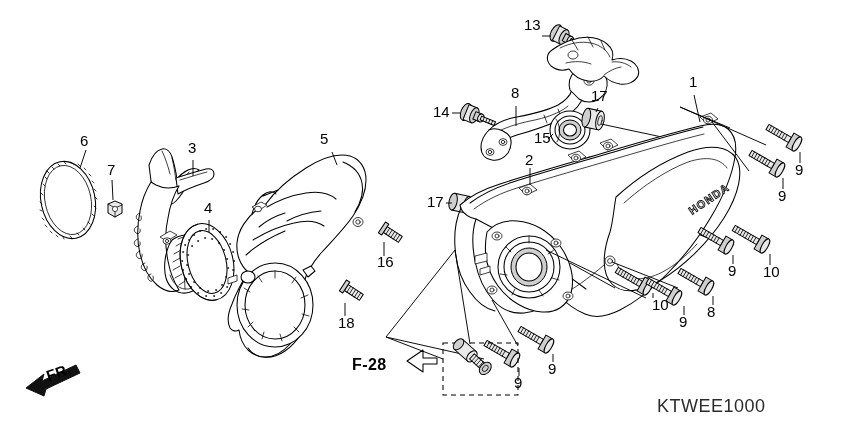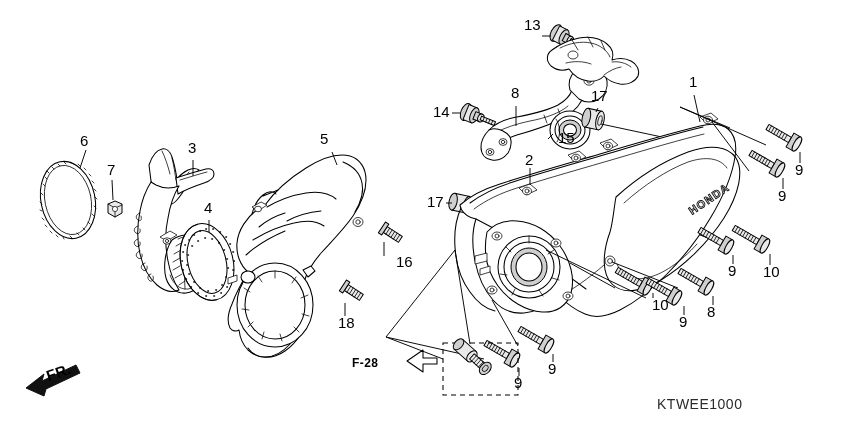--- a/index.html
+++ b/index.html
@@ -17,30 +17,30 @@
   .gry{fill:#e9e9e9;stroke:#000;stroke-width:1.0;stroke-linejoin:round;}
   .gry2{fill:#cfcfcf;stroke:#000;stroke-width:1.0;stroke-linejoin:round;}
   .blk{fill:#111;stroke:#111;stroke-width:1;}
   .callout{
     position:absolute;font-family:"Liberation Sans",sans-serif;
     font-size:15px;color:#000;font-weight:400;line-height:1;
     white-space:nowrap;user-select:none;
   }
   .f28{
     position:absolute;font-family:"Liberation Sans",sans-serif;
-    font-size:12px;font-weight:bold;color:#000;letter-spacing:0.4px;
+    font-size:16px;font-weight:bold;color:#000;letter-spacing:0.4px;
   }
   .frlbl{
     position:absolute;font-family:"Liberation Sans",sans-serif;
     font-size:15px;font-weight:bold;color:#000;
     transform:rotate(-19deg);transform-origin:left top;letter-spacing:0.2px;
   }
   .pnum{
     position:absolute;font-family:"Liberation Sans",sans-serif;
-    font-size:14px;color:#2b2b2b;letter-spacing:0.5px;
+    font-size:18px;color:#2b2b2b;letter-spacing:0.5px;
   }
 </style>
 </head>
 <body>
 
 <div id="stage">
 
   <svg width="850" height="425" viewBox="0 0 850 425">
 
     <g>
@@ -579,22 +579,22 @@
   <div class="callout" style="left:679px;top:314px;">9</div>
   <div class="callout" style="left:548px;top:361px;">9</div>
   <div class="callout" style="left:514px;top:375px;">9</div>
 
   <div class="callout" style="left:763px;top:264px;">10</div>
   <div class="callout" style="left:652px;top:297px;">10</div>
   <div class="callout" style="left:707px;top:304px;">8</div>
   <div class="callout" style="left:338px;top:315px;">18</div>
   <div class="callout" style="left:524px;top:17px;">13</div>
   <div class="callout" style="left:433px;top:104px;">14</div>
-  <div class="callout" style="left:534px;top:130px;margin-left:24px;">15</div>
-  <div class="callout" style="left:396px;top:254px;">16</div>
+  <div class="callout" style="left:534px;top:130px;">15</div>
+  <div class="callout" style="left:377px;top:254px;">16</div>
   <div class="callout" style="left:591px;top:88px;">17</div>
   <div class="callout" style="left:427px;top:194px;">17</div>
 
   <div class="f28" style="left:352px;top:356px;">F-28</div>
 
   <svg width="80" height="50" style="position:absolute;left:18px;top:358px;">
     <path class="blk" d="M8 30 L26 16 L24 23 L58 7 L62 15 L28 31 L26 38 Z"></path>
   </svg>
   <div class="frlbl" style="left:44px;top:368px;">FR.</div>
 

